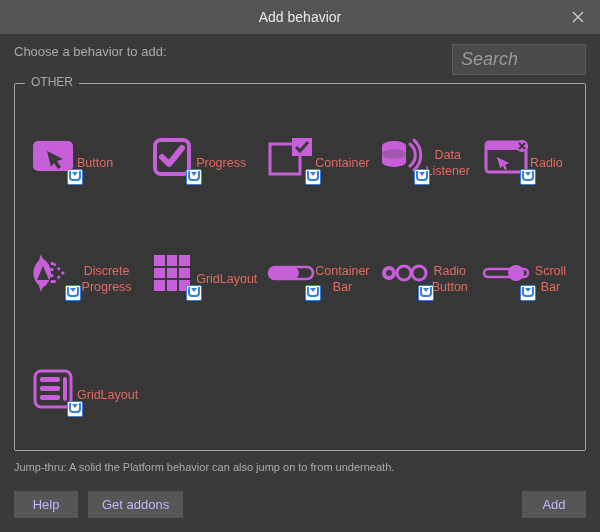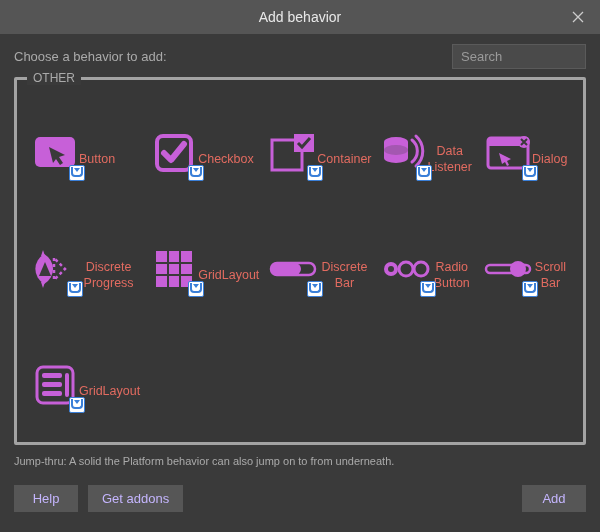--- a/index.html
+++ b/index.html
@@ -24,38 +24,38 @@
   .close-btn {
     position: absolute;
     right: 0; top: 0;
     width: 44px; height: 34px;
     display: flex; align-items: center; justify-content: center;
     color: #ccc; font-size: 16px;
     cursor: pointer;
   }
   .toprow {
     display: flex;
-    align-items: center;
     justify-content: space-between;
     padding: 10px 14px 8px 14px;
   }
   .prompt { color: #aaa; }
   .search {
     background: #4a4a4a;
     border: 1px solid #5a5a5a;
     color: #ccc;
     padding: 4px 8px;
     width: 134px;
-    font-size: 13px;
+    font-size: 18px;
     outline: none;
+    font-style: italic;
   }
   .search::placeholder { color: #9a9a9a; }
   .panel {
     margin: 0 14px 4px 14px;
-    border: 3px solid #a3a3a3;
+    border: 1px solid #a3a3a3;
     border-radius: 2px;
     height: 368px;
     position: relative;
     background: #373737;
   }
   .fieldset-label {
     position: absolute;
     top: -9px; left: 10px;
     background: #3a3a3a;
     padding: 0 6px;
@@ -183,21 +183,21 @@
       </div>
 
       <div class="item">
         <div class="icon-wrap">
           <svg width="42" height="42" viewBox="0 0 42 42">
             <rect x="4" y="4" width="34" height="34" rx="6" class="pstroke" stroke-width="4"></rect>
             <path d="M11 21 L18 28 L31 12" stroke="#c760d8" stroke-width="6" fill="none" stroke-linecap="round" stroke-linejoin="round"></path>
           </svg>
           <div class="badge"></div>
         </div>
-        <div class="item-label">Checkbox</div>
+        <div class="item-label">Progress</div>
       </div>
 
       <div class="item">
         <div class="icon-wrap">
           <svg width="46" height="42" viewBox="0 0 46 42">
             <rect x="2" y="8" width="30" height="30" class="pstroke" stroke-width="3"></rect>
             <rect x="24" y="2" width="20" height="18" class="p"></rect>
             <path d="M28 11 L32 15 L40 6" stroke="#3a3a3a" stroke-width="3" fill="none"></path>
           </svg>
           <div class="badge"></div>
@@ -222,21 +222,21 @@
         <div class="icon-wrap">
           <svg width="46" height="40" viewBox="0 0 46 40">
             <rect x="3" y="5" width="40" height="30" rx="3" class="pstroke" stroke-width="3"></rect>
             <rect x="3" y="5" width="40" height="8" class="p"></rect>
             <circle cx="39" cy="9" r="6" class="p"></circle>
             <path d="M36 6 L42 12 M42 6 L36 12" stroke="#3a3a3a" stroke-width="2"></path>
             <path d="M14 20 L26 26 L22 28 L24 32 L22 33 L20 29 L17 31 Z" class="p"></path>
           </svg>
           <div class="badge"></div>
         </div>
-        <div class="item-label">Dialog</div>
+        <div class="item-label">Radio</div>
       </div>
 
       <div class="item">
         <div class="icon-wrap">
           <svg width="46" height="42" viewBox="0 0 46 42">
             <path d="M12 6 a18 18 0 0 1 0 30 a18 18 0 0 1 0-30 Z" class="p" transform="scale(1.1 1)"></path>
             <path d="M12 2 L14 8 L10 8 Z M12 40 L14 34 L10 34 Z" class="p"></path>
             <path d="M23 10 L23 32 L34 21 Z" class="pstroke" stroke-width="2.5" stroke-dasharray="3 3"></path>
             <path d="M14 14 L8 28 L20 28 Z" fill="#3a3a3a"></path>
           </svg>
@@ -257,21 +257,21 @@
       </div>
 
       <div class="item">
         <div class="icon-wrap">
           <svg width="48" height="20" viewBox="0 0 48 20">
             <rect x="2" y="4" width="44" height="12" rx="6" class="pstroke" stroke-width="2.5"></rect>
             <rect x="2" y="4" width="30" height="12" rx="6" class="p"></rect>
           </svg>
           <div class="badge"></div>
         </div>
-        <div class="item-label">Discrete Bar</div>
+        <div class="item-label">Container Bar</div>
       </div>
 
       <div class="item">
         <div class="icon-wrap">
           <svg width="48" height="22" viewBox="0 0 48 22">
             <circle cx="9" cy="11" r="7" class="p"></circle>
             <circle cx="9" cy="11" r="3" fill="#3a3a3a"></circle>
             <circle cx="24" cy="11" r="7" class="pstroke" stroke-width="3"></circle>
             <circle cx="39" cy="11" r="7" class="pstroke" stroke-width="3"></circle>
           </svg>

